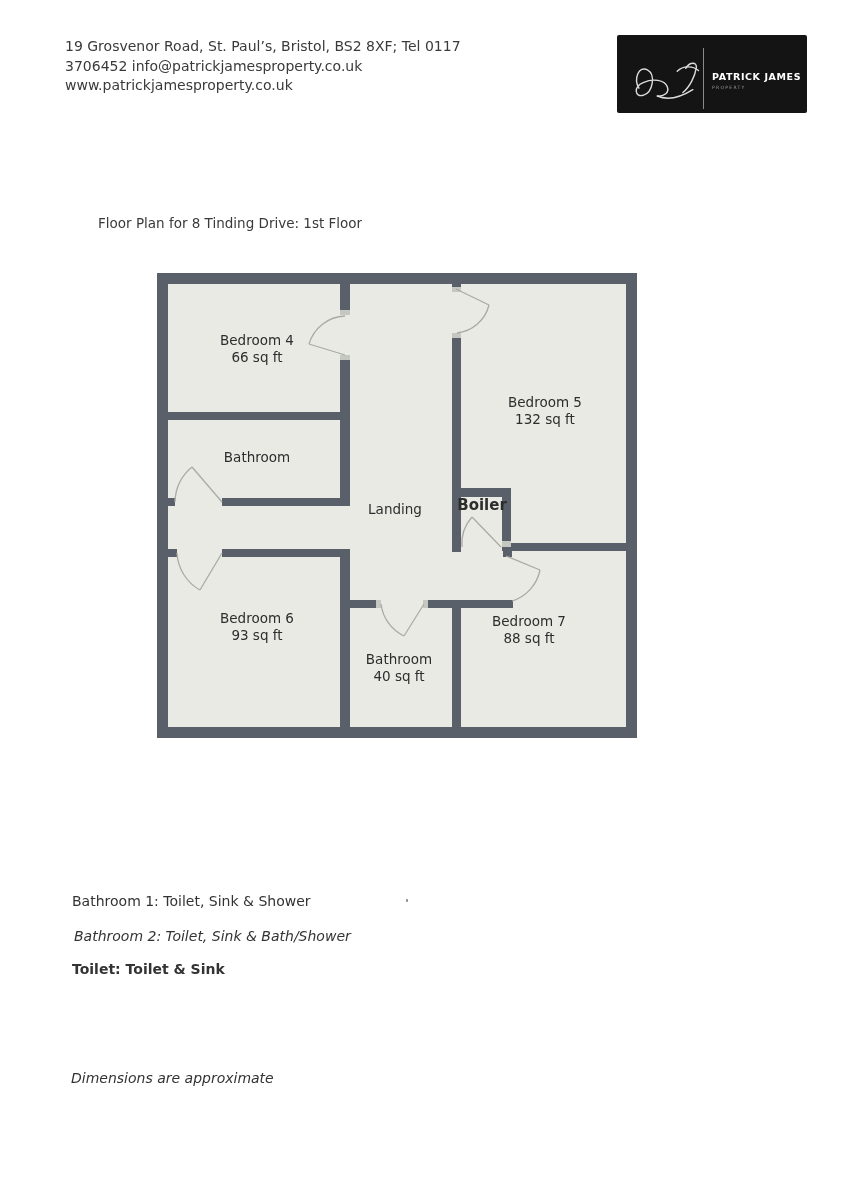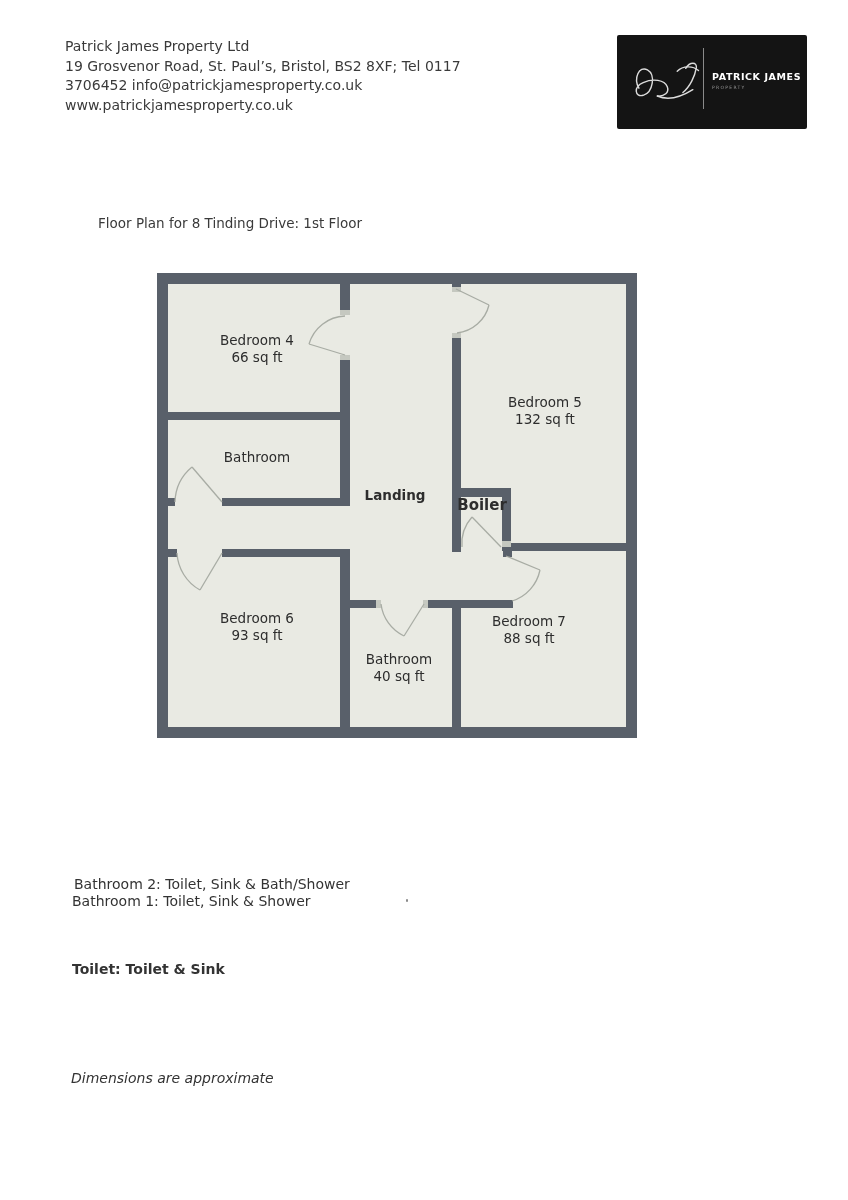--- a/index.html
+++ b/index.html
@@ -3,45 +3,44 @@
 <meta charset="utf-8">
 <style>
   html,body{margin:0;padding:0;}
   body{
     width:848px;height:1200px;position:relative;background:#ffffff;
     font-family:"DejaVu Sans","Liberation Sans",sans-serif;color:#333;
     overflow:hidden;
   }
   
   .header-block{position:absolute;left:65px;top:37px;font-size:14px;line-height:19.5px;color:#3a3a3a;}
-  .logo{position:absolute;left:617px;top:35px;width:190px;height:94px;background:#141414;border-radius:2px;display:flex;align-items:center;}
+  .logo{position:absolute;left:617px;top:35px;width:190px;height:78px;background:#141414;border-radius:2px;display:flex;align-items:center;}
   .logo-sig{position:absolute;left:12px;top:16px;}
   .logo-divider{position:absolute;left:86px;top:13px;width:1px;height:61px;background:#8a8a8a;}
   .logo-textwrap{position:absolute;left:95px;top:36px;}
   .logo-brand{color:#ffffff;font-size:9.5px;font-weight:700;letter-spacing:0.6px;white-space:nowrap;}
   .logo-sub{color:#949494;font-size:4.5px;letter-spacing:1.3px;margin-top:3px;}
   
   .plan-title{position:absolute;left:85px;top:215px;font-size:13.5px;color:#3a3a3a;margin-left:13px;}
   
   .plan-wrap{position:absolute;left:157px;top:273px;width:440px;height:465px;}
   .plan-svg{position:absolute;left:0;top:0;}
   .room-label{position:absolute;transform:translateX(-50%);text-align:center;font-size:13.5px;line-height:16.5px;color:#2d2d2d;white-space:nowrap;}
   
   .note{position:absolute;font-size:14px;color:#333;}
   .note-1{left:72px;top:893px;}
-  .note-2{left:74px;top:876px;}
+  .note-2{left:74px;top:928px;font-style:italic;}
   .note-3{left:72px;top:961px;font-weight:bold;}
   .tiny-dot{position:absolute;left:406px;top:899px;width:2px;height:3px;background:#8a8a8a;border-radius:1px;}
   .disclaimer{position:absolute;left:71px;top:1026px;font-size:14px;font-style:italic;color:#333;margin-top:44px;}
 </style>
 </head>
 <body>
 
 <div class="header-block">
-  <div>Patrick James Property Ltd</div>
   <div>19 Grosvenor Road, St. Paul’s, Bristol, BS2 8XF; Tel 0117</div>
   <div>3706452 info@patrickjamesproperty.co.uk</div>
   <div>www.patrickjamesproperty.co.uk</div>
 </div>
 
 <div class="logo">
   <svg class="logo-sig" width="78" height="56" viewBox="0 0 110 78">
     <g fill="none" stroke="#dcdcdc" stroke-width="2" stroke-linecap="round">
       <path d="M14,52 C6,38 14,20 26,26 C38,32 34,58 20,62 C8,65 6,50 20,44 C34,38 50,40 54,50 C57,58 50,64 40,63"></path>
       <path d="M40,63 C56,70 74,64 90,54"></path>
@@ -145,21 +144,21 @@
     <div>Bedroom 4</div>
     <div>66 sq ft</div>
   </div>
   <div class="room-label" style="left:100px;top:176px;">
     <div>Bathroom</div>
   </div>
   <div class="room-label" style="left:388px;top:121px;">
     <div>Bedroom 5</div>
     <div>132 sq ft</div>
   </div>
-  <div class="room-label" style="left:238px;top:214px;font-weight:bold;">
+  <div class="room-label" style="left:238px;top:228px;">
     <div>Landing</div>
   </div>
   <div class="room-label" style="left:325px;top:224px;font-size:15px;font-weight:bold;">
     <div>Boiler</div>
   </div>
   <div class="room-label" style="left:100px;top:337px;">
     <div>Bedroom 6</div>
     <div>93 sq ft</div>
   </div>
   <div class="room-label" style="left:372px;top:340px;">

